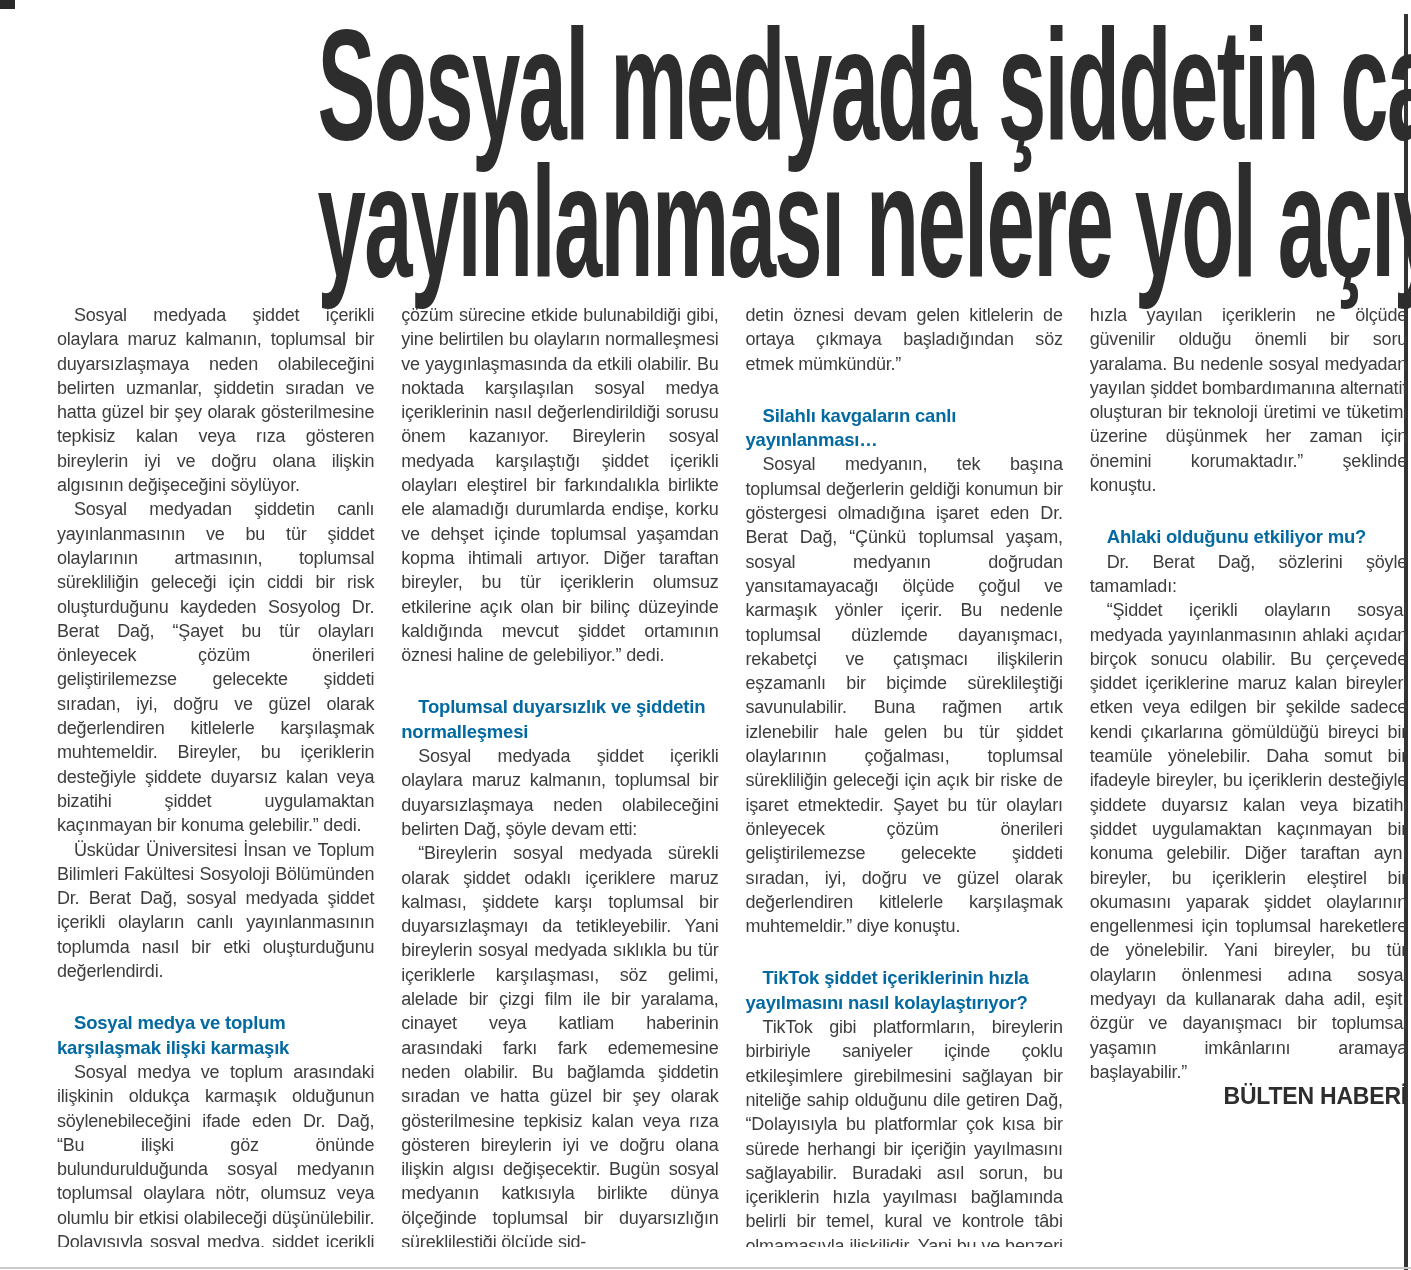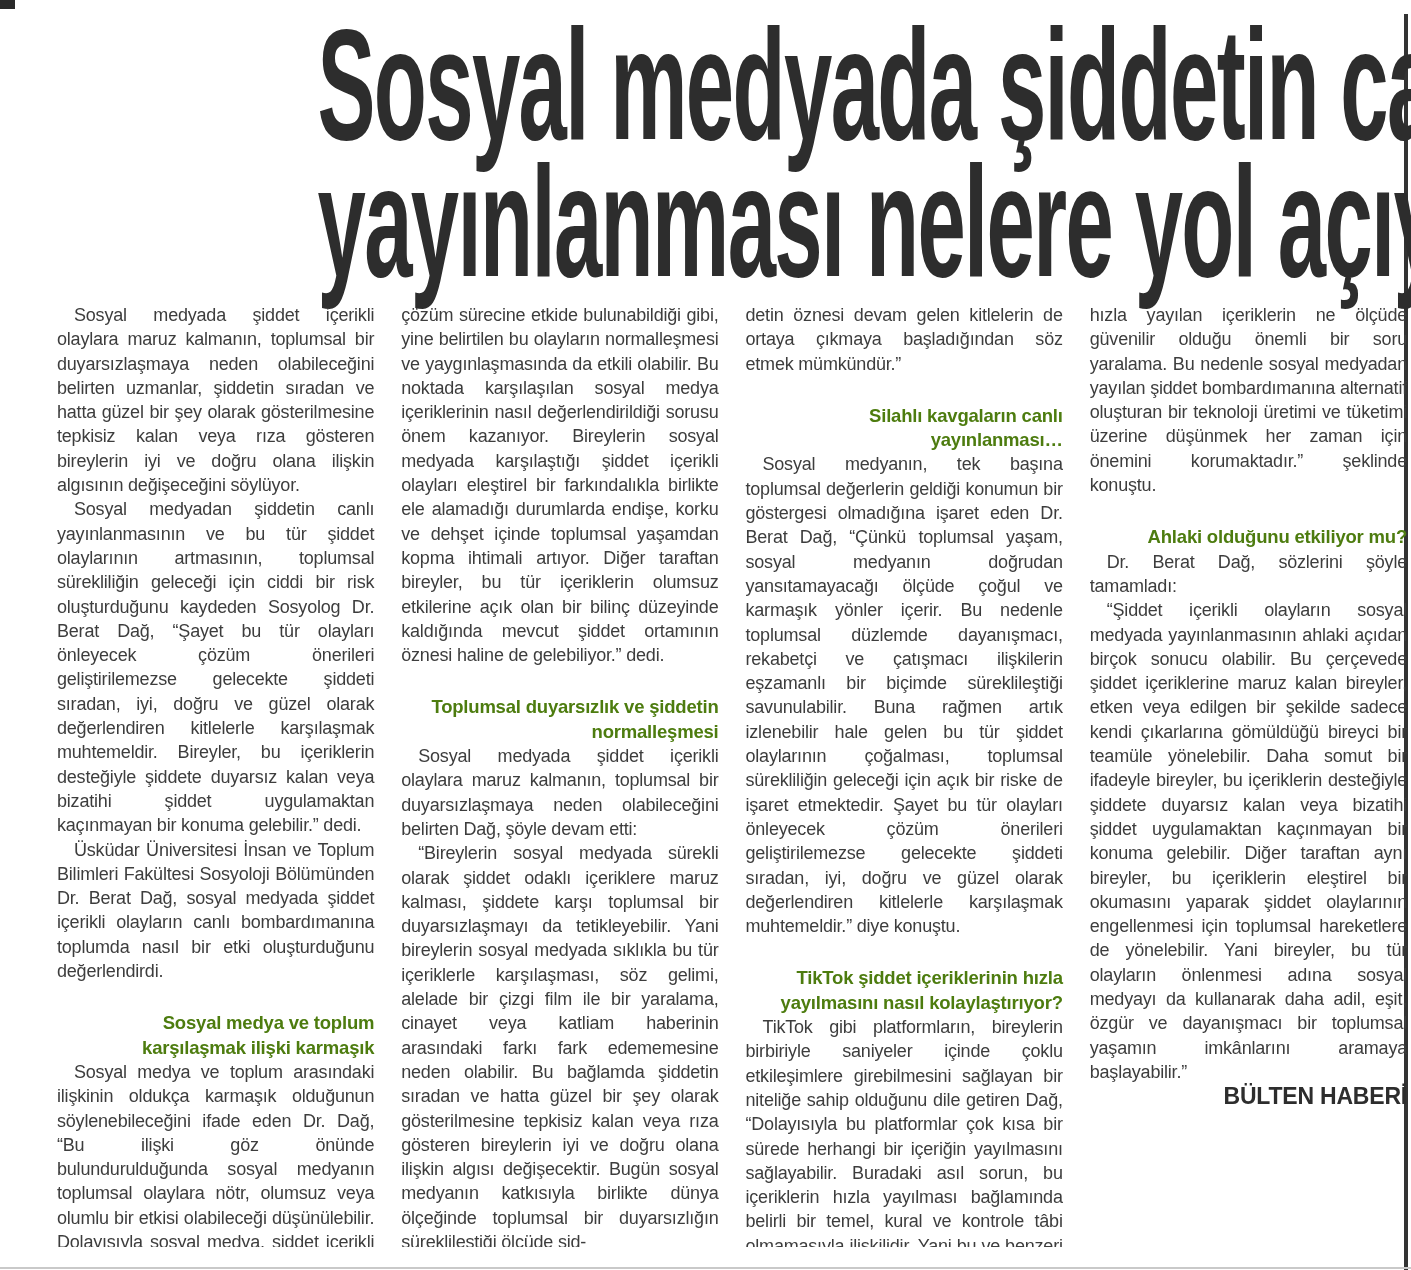--- a/index.html
+++ b/index.html
@@ -85,23 +85,23 @@
     -webkit-hyphens: auto;
   }
   .col p.cont {
     text-indent: 0;
   }
   .col h3.subhead {
     margin: 28px 0 0 0;
     font-size: 18.5px;
     line-height: 24.3px;
     font-weight: bold;
-    color: #4d7c0f;
+    color: #0369a1;
     text-indent: 17px;
-    text-align: right;
+    text-align: left;
   }
   .byline {
     margin-top: 16px;
     font-weight: bold;
     font-size: 23px;
     color: #2d2d2d;
     text-align: right;
     text-indent: 0;
   }
 </style>
@@ -117,21 +117,21 @@
   <div class="headline">
     <span class="headline-line">Sosyal medyada şiddetin canlı</span>
     <span class="headline-line">yayınlanması nelere yol açıyor?</span>
   </div>
 
   <div class="columns">
 
     <div class="col">
       <p>Sosyal medyada şiddet içerikli olaylara maruz kalmanın, toplumsal bir duyarsızlaşmaya neden olabileceğini belirten uzmanlar, şiddetin sıradan ve hatta güzel bir şey olarak gösterilmesine tepkisiz kalan veya rıza gösteren bireylerin iyi ve doğru olana ilişkin algısının değişeceğini söylüyor.</p>
       <p>Sosyal medyadan şiddetin canlı yayınlanmasının ve bu tür şiddet olaylarının artmasının, toplumsal sürekliliğin geleceği için ciddi bir risk oluşturduğunu kaydeden Sosyolog Dr. Berat Dağ, “Şayet bu tür olayları önleyecek çözüm önerileri geliştirilemezse gelecekte şiddeti sıradan, iyi, doğru ve güzel olarak değerlendiren kitlelerle karşılaşmak muhtemeldir. Bireyler, bu içeriklerin desteğiyle şiddete duyarsız kalan veya bizatihi şiddet uygulamaktan kaçınmayan bir konuma gelebilir.” dedi.</p>
-      <p>Üsküdar Üniversitesi İnsan ve Toplum Bilimleri Fakültesi Sosyoloji Bölümünden Dr. Berat Dağ, sosyal medyada şiddet içerikli olayların canlı bombardımanına toplumda nasıl bir etki oluşturduğunu değerlendirdi.</p>
+      <p>Üsküdar Üniversitesi İnsan ve Toplum Bilimleri Fakültesi Sosyoloji Bölümünden Dr. Berat Dağ, sosyal medyada şiddet içerikli olayların canlı yayınlanmasının toplumda nasıl bir etki oluşturduğunu değerlendirdi.</p>
       <h3 class="subhead">Sosyal medya ve toplum karşılaşmak ilişki karmaşık</h3>
       <p>Sosyal medya ve toplum arasındaki ilişkinin oldukça karmaşık olduğunun söylenebileceğini ifade eden Dr. Dağ, “Bu ilişki göz önünde bulundurulduğunda sosyal medyanın toplumsal olaylara nötr, olumsuz veya olumlu bir etkisi olabileceği düşünülebilir. Dolayısıyla sosyal medya, şiddet içerikli toplumsal olayların teşhisi ve</p>
     </div>
 
     <div class="col">
       <p class="cont">çözüm sürecine etkide bulunabildiği gibi, yine belirtilen bu olayların normalleşmesi ve yaygınlaşmasında da etkili olabilir. Bu noktada karşılaşılan sosyal medya içeriklerinin nasıl değerlendirildiği sorusu önem kazanıyor. Bireylerin sosyal medyada karşılaştığı şiddet içerikli olayları eleştirel bir farkındalıkla birlikte ele alamadığı durumlarda endişe, korku ve dehşet içinde toplumsal yaşamdan kopma ihtimali artıyor. Diğer taraftan bireyler, bu tür içeriklerin olumsuz etkilerine açık olan bir bilinç düzeyinde kaldığında mevcut şiddet ortamının öznesi haline de gelebiliyor.” dedi.</p>
       <h3 class="subhead">Toplumsal duyarsızlık ve şiddetin normalleşmesi</h3>
       <p>Sosyal medyada şiddet içerikli olaylara maruz kalmanın, toplumsal bir duyarsızlaşmaya neden olabileceğini belirten Dağ, şöyle devam etti:</p>
       <p>“Bireylerin sosyal medyada sürekli olarak şiddet odaklı içeriklere maruz kalması, şiddete karşı toplumsal bir duyarsızlaşmayı da tetikleyebilir. Yani bireylerin sosyal medyada sıklıkla bu tür içeriklerle karşılaşması, söz gelimi, alelade bir çizgi film ile bir yaralama, cinayet veya katliam haberinin arasındaki farkı fark edememesine neden olabilir. Bu bağlamda şiddetin sıradan ve hatta güzel bir şey olarak gösterilmesine tepkisiz kalan veya rıza gösteren bireylerin iyi ve doğru olana ilişkin algısı değişecektir. Bugün sosyal medyanın katkısıyla birlikte dünya ölçeğinde toplumsal bir duyarsızlığın süreklileştiği ölçüde şid-</p>
     </div>

